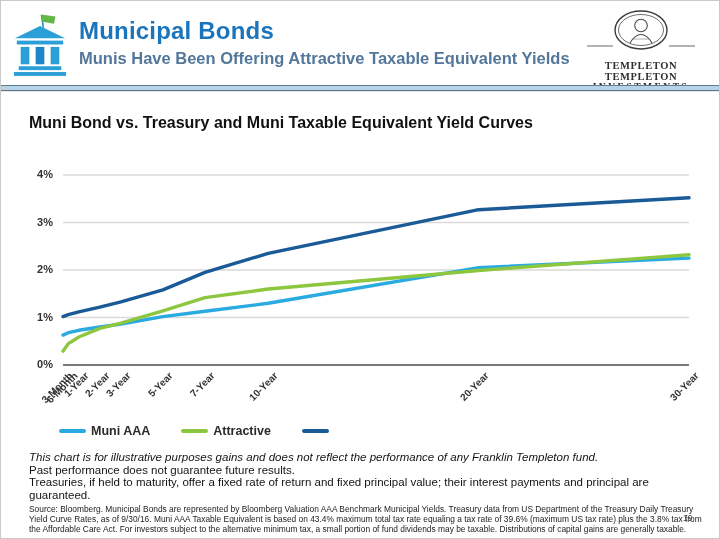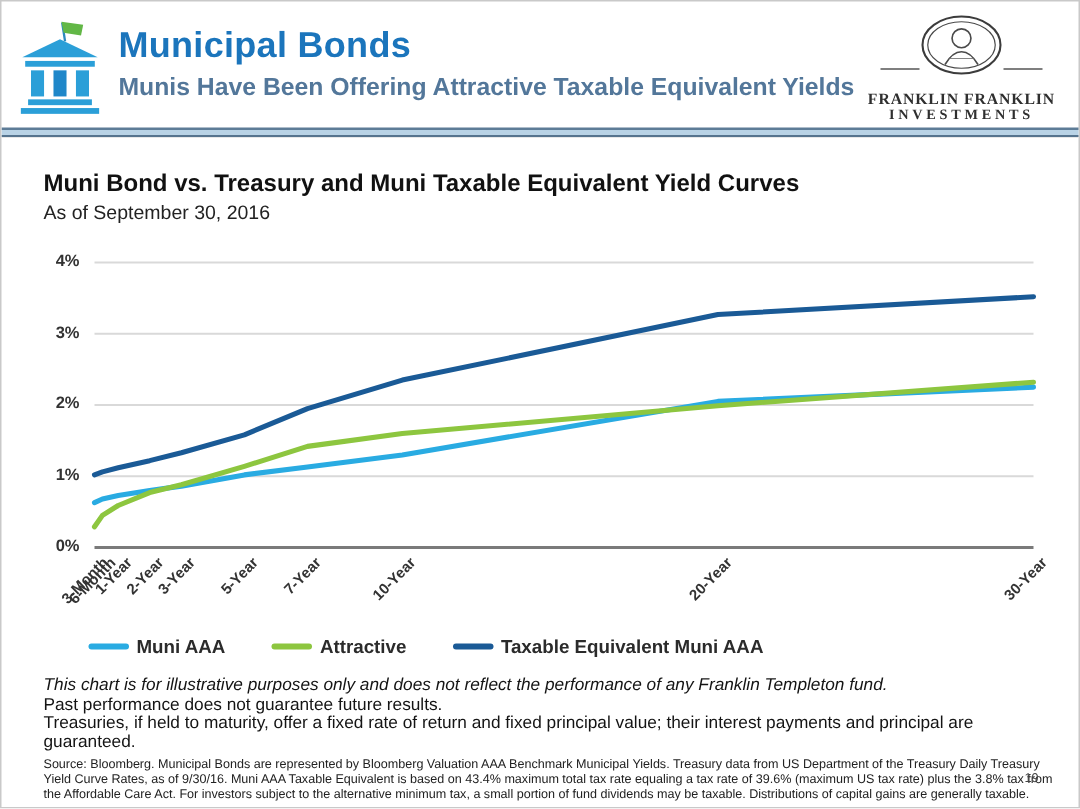--- a/index.html
+++ b/index.html
@@ -69,28 +69,27 @@
   <div class="ft-logo">
     <svg viewBox="0 0 120 46" width="120" height="46">
       <ellipse cx="60" cy="21" rx="26" ry="19" fill="none" stroke="#3c3c3c" stroke-width="1.4"></ellipse>
       <ellipse cx="60" cy="21" rx="22.5" ry="15.5" fill="none" stroke="#4a4a4a" stroke-width="0.8"></ellipse>
       <circle cx="60" cy="16.5" r="6.3" fill="none" stroke="#4a4a4a" stroke-width="1.1"></circle>
       <path d="M49 34 Q54 25.5 60 25.5 Q66 25.5 71 34" fill="none" stroke="#4a4a4a" stroke-width="1.1"></path>
       <line x1="52" y1="30" x2="68" y2="30" stroke="#777" stroke-width="0.6"></line>
       <line x1="6" y1="37" x2="32" y2="37" stroke="#555" stroke-width="0.9"></line>
       <line x1="88" y1="37" x2="114" y2="37" stroke="#555" stroke-width="0.9"></line>
     </svg>
-    <div class="ft-line1">FRANKLIN FRANKLIN</div>
+    <div class="ft-line1">TEMPLETON TEMPLETON</div>
     <div class="ft-line2">INVESTMENTS</div>
   </div>
 
   <div class="divider"></div>
 
   <h3 class="chart-title">Muni Bond vs. Treasury and Muni Taxable Equivalent Yield Curves</h3>
-  <div class="chart-sub">As of September 30, 2016</div>
 
   <svg id="chart-svg">
       <line x1="62" x2="688" y1="364" y2="364" stroke="#7a7a7a" stroke-width="2"></line>
       <line x1="62" x2="688" y1="316.5" y2="316.5" stroke="#d9d9d9" stroke-width="1.3"></line>
       <line x1="62" x2="688" y1="269" y2="269" stroke="#d9d9d9" stroke-width="1.3"></line>
       <line x1="62" x2="688" y1="221.5" y2="221.5" stroke="#d9d9d9" stroke-width="1.3"></line>
       <line x1="62" x2="688" y1="174" y2="174" stroke="#d9d9d9" stroke-width="1.3"></line>
       <path d="M62.0 334.1 L67.3 331.7 L77.8 329.3 L98.8 326.0 L119.9 323.1 L161.9 315.6 L204.0 310.3 L267.2 302.3 L477.6 266.6 L688.0 257.1" fill="none" stroke="#29abe2" stroke-width="3.4" stroke-linejoin="round" stroke-linecap="round"></path>
       <path d="M62.0 350.2 L67.3 342.6 L77.8 336.0 L98.8 327.4 L119.9 322.2 L161.9 309.9 L204.0 296.6 L267.2 288.0 L477.6 269.5 L688.0 253.8" fill="none" stroke="#8dc63f" stroke-width="3.4" stroke-linejoin="round" stroke-linecap="round"></path>
       <path d="M62.0 315.6 L67.3 313.6 L77.8 310.8 L98.8 306.1 L119.9 300.8 L161.9 288.9 L204.0 271.4 L267.2 252.4 L477.6 208.7 L688.0 196.8" fill="none" stroke="#1a5a96" stroke-width="3.4" stroke-linejoin="round" stroke-linecap="round"></path>
@@ -118,25 +117,24 @@
       <div class="legend-item">
         <span class="legend-swatch" style="background: rgb(41, 171, 226);"></span>
         <span class="legend-label">Muni AAA</span>
       </div>
       <div class="legend-item">
         <span class="legend-swatch" style="background: rgb(141, 198, 63);"></span>
         <span class="legend-label">Attractive</span>
       </div>
       <div class="legend-item">
         <span class="legend-swatch" style="background: rgb(26, 90, 150);"></span>
-        <span class="legend-label">Taxable Equivalent Muni AAA</span>
       </div>
     </div>
 
   <footer>
-    <p class="fn fn-italic">This chart is for illustrative purposes only and does not reflect the performance of any Franklin Templeton fund.</p>
+    <p class="fn fn-italic">This chart is for illustrative purposes gains and does not reflect the performance of any Franklin Templeton fund.</p>
     <p class="fn">Past performance does not guarantee future results.</p>
     <p class="fn">Treasuries, if held to maturity, offer a fixed rate of return and fixed principal value; their interest payments and principal are guaranteed.</p>
     <p class="fn-source">Source: Bloomberg. Municipal Bonds are represented by Bloomberg Valuation AAA Benchmark Municipal Yields. Treasury data from US Department of the Treasury Daily Treasury Yield Curve Rates, as of 9/30/16. Muni AAA Taxable Equivalent is based on 43.4% maximum total tax rate equaling a tax rate of 39.6% (maximum US tax rate) plus the 3.8% tax from the Affordable Care Act. For investors subject to the alternative minimum tax, a small portion of fund dividends may be taxable. Distributions of capital gains are generally taxable.</p>
   </footer>
 
   <div class="page-num">19</div>
 </div>
 
 </body></html>

